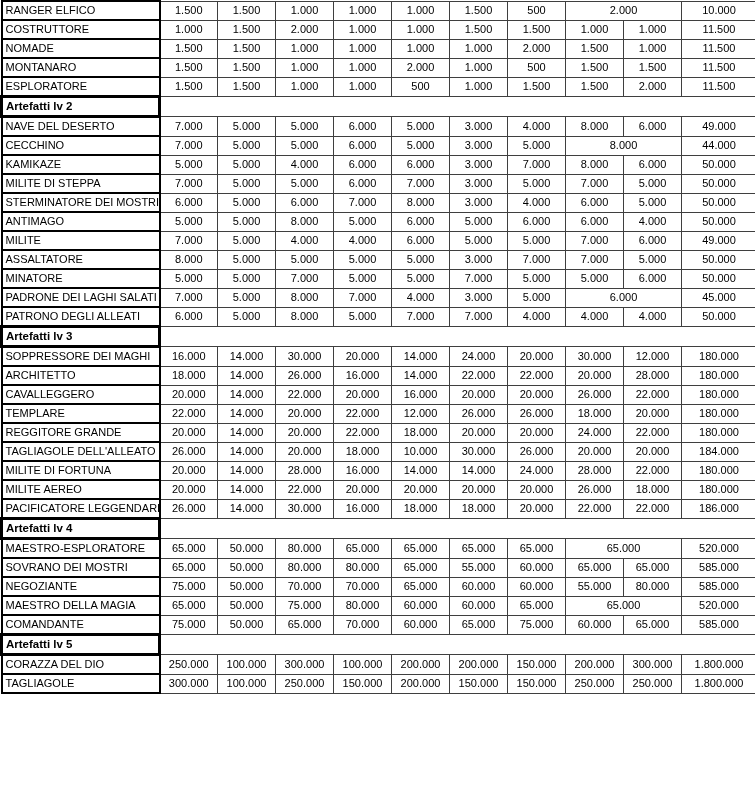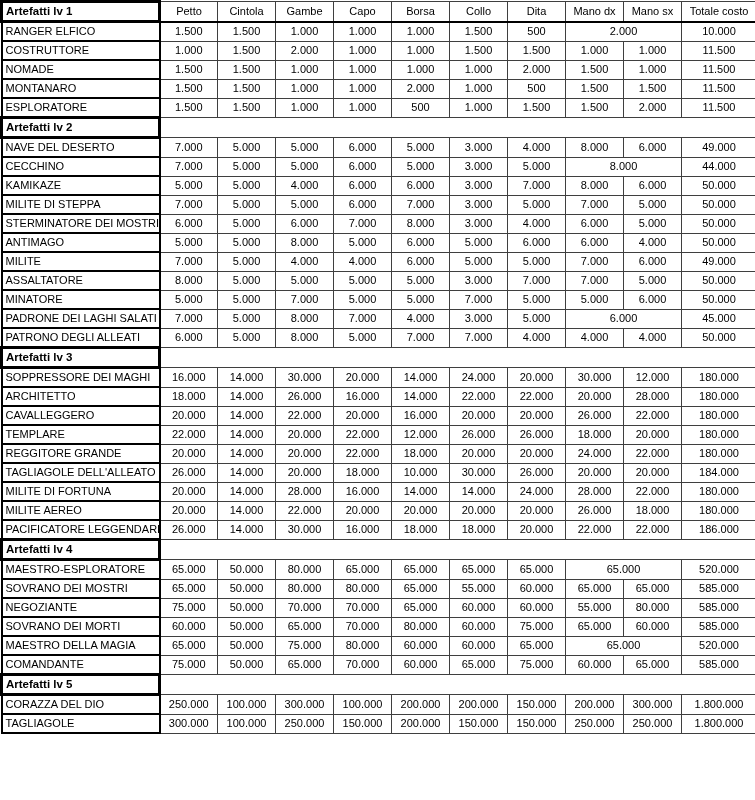--- a/index.html
+++ b/index.html
@@ -58,33 +58,20 @@
     <col style="width:58px">
       <col style="width:58px">
       <col style="width:58px">
     <col style="width:58px">
       <col style="width:58px">
       <col style="width:58px">
     <col style="width:75px">
   </colgroup>
   <tbody>
       <tr>
-        <td class="name sec">Artefatti lv 1</td>
-        <td class="colhead">Petto</td>
-        <td class="colhead">Cintola</td>
-        <td class="colhead">Gambe</td>
-        <td class="colhead">Capo</td>
-        <td class="colhead">Borsa</td>
-        <td class="colhead">Collo</td>
-        <td class="colhead">Dita</td>
-        <td class="colhead">Mano dx</td>
-        <td class="colhead">Mano sx</td>
-        <td class="colhead">Totale costo</td>
-      </tr>
-      <tr>
         <td class="name">RANGER ELFICO</td>
         <td class="num">1.500</td>
         <td class="num">1.500</td>
         <td class="num">1.000</td>
         <td class="num">1.000</td>
         <td class="num">1.000</td>
         <td class="num">1.500</td>
         <td class="num">500</td>
         <td class="num" colspan="2">2.000</td>
         <td class="num">10.000</td>
@@ -440,33 +427,20 @@
         <td class="name">NEGOZIANTE</td>
         <td class="num">75.000</td>
         <td class="num">50.000</td>
         <td class="num">70.000</td>
         <td class="num">70.000</td>
         <td class="num">65.000</td>
         <td class="num">60.000</td>
         <td class="num">60.000</td>
         <td class="num">55.000</td>
         <td class="num">80.000</td>
-        <td class="num">585.000</td>
-      </tr>
-      <tr>
-        <td class="name">SOVRANO DEI MORTI</td>
-        <td class="num">60.000</td>
-        <td class="num">50.000</td>
-        <td class="num">65.000</td>
-        <td class="num">70.000</td>
-        <td class="num">80.000</td>
-        <td class="num">60.000</td>
-        <td class="num">75.000</td>
-        <td class="num">65.000</td>
-        <td class="num">60.000</td>
         <td class="num">585.000</td>
       </tr>
       <tr>
         <td class="name">MAESTRO DELLA MAGIA</td>
         <td class="num">65.000</td>
         <td class="num">50.000</td>
         <td class="num">75.000</td>
         <td class="num">80.000</td>
         <td class="num">60.000</td>
         <td class="num">60.000</td>

